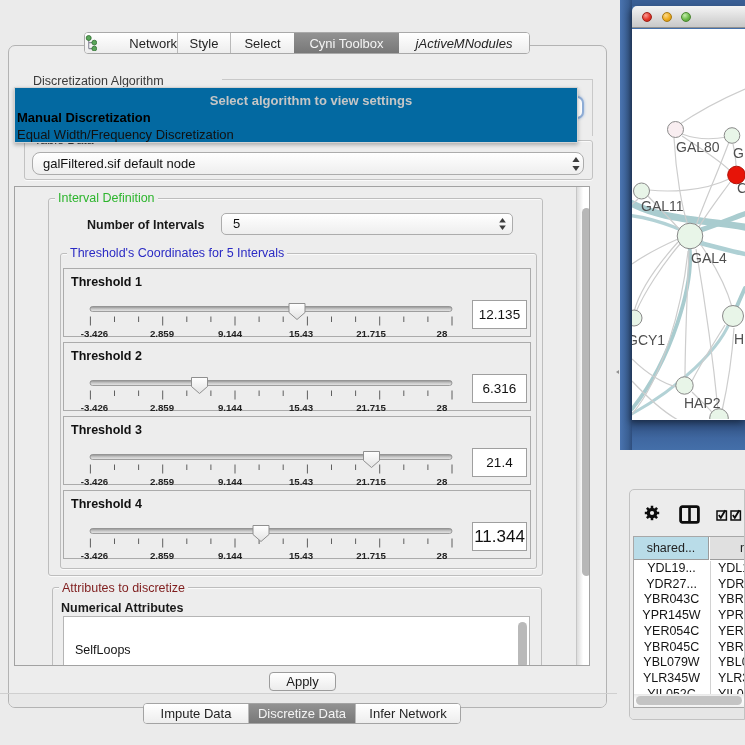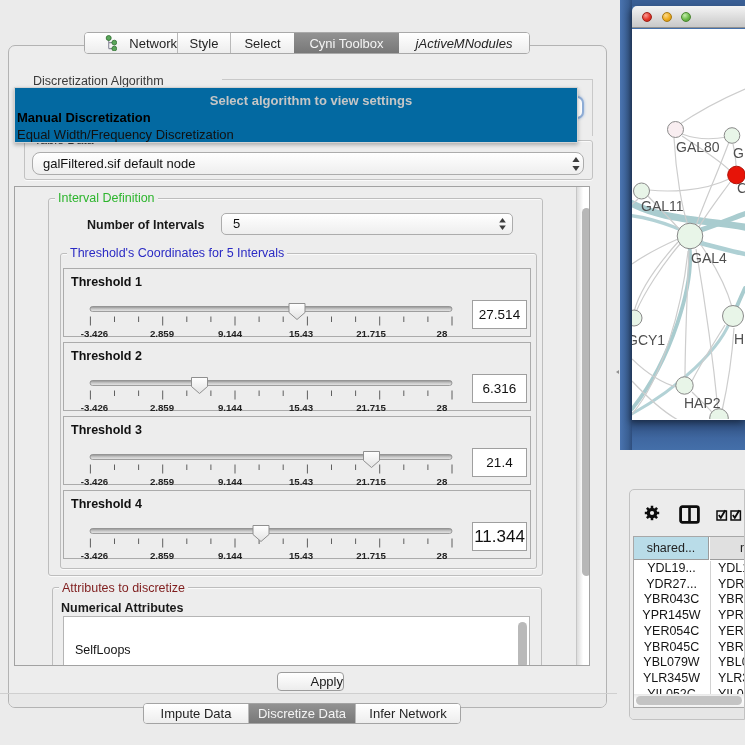--- a/index.html
+++ b/index.html
@@ -13,21 +13,21 @@
 </head>
 <body>
 <div id="root">
 
 
   <div class="abs" style="left:8px;top:45px;width:599px;height:663px;background:#ededed;border:1px solid #b3b3b3;border-radius:7px;"></div>
   <div class="abs" style="left:0;top:692.5px;width:617px;height:1.5px;background:#cfcfcf;"></div>
   <div class="abs" style="left:9px;top:694px;width:597px;height:13px;background:#e8e8e8;border-radius:0 0 6px 6px;"></div>
 
   <div class="abs" style="left:84px;top:32px;height:22px;display:flex;background:#fff;border:1px solid #a9a9a9;border-radius:4px;overflow:hidden;font-size:13px;color:#242424;">
-    <div style="width:92px;display:flex;align-items:center;justify-content:flex-end;gap:12px;background:linear-gradient(#fff,#ededed);">
+    <div style="width:92px;display:flex;align-items:center;justify-content:space-between;gap:12px;background:linear-gradient(#fff,#ededed);">
       <svg width="12" height="16" viewBox="0 0 12 16">
           <path d="M3.7 3 V13.6 M3.7 7.6 H9.3 M3.7 13.6 H9.3" stroke="#8a8a9a" stroke-width="1.1" fill="none"></path>
           <circle cx="3.7" cy="3" r="2.5" fill="#5aa75a" stroke="#2f6b2f" stroke-width="0.8"></circle>
           <circle cx="9.3" cy="7.6" r="2.4" fill="#5aa75a" stroke="#2f6b2f" stroke-width="0.8"></circle>
           <circle cx="9.3" cy="13.6" r="2.4" fill="#5aa75a" stroke="#2f6b2f" stroke-width="0.8"></circle>
         </svg>
       <span>Network</span>
     </div>
     <div style="width:1px;background:#b9b9b9;"></div>
     <div style="width:52px;display:flex;align-items:center;justify-content:center;background:linear-gradient(#fff,#ededed);">Style</div>
@@ -103,21 +103,21 @@
           <line x1="363.9" y1="47.5" x2="363.9" y2="53.0" stroke="#5f5f5f" stroke-width="1"></line>
           <line x1="388.0" y1="47.5" x2="388.0" y2="56.5" stroke="#5f5f5f" stroke-width="1"></line>
         <text x="30.5" y="68" font-size="9.7" font-weight="bold" fill="#222222" text-anchor="middle" font-family="Liberation Sans, sans-serif">-3.426</text>
           <text x="98" y="68" font-size="9.7" font-weight="bold" fill="#222222" text-anchor="middle" font-family="Liberation Sans, sans-serif">2.859</text>
           <text x="166" y="68" font-size="9.7" font-weight="bold" fill="#222222" text-anchor="middle" font-family="Liberation Sans, sans-serif">9.144</text>
           <text x="237" y="68" font-size="9.7" font-weight="bold" fill="#222222" text-anchor="middle" font-family="Liberation Sans, sans-serif">15.43</text>
           <text x="307" y="68" font-size="9.7" font-weight="bold" fill="#222222" text-anchor="middle" font-family="Liberation Sans, sans-serif">21.715</text>
           <text x="378" y="68" font-size="9.7" font-weight="bold" fill="#222222" text-anchor="middle" font-family="Liberation Sans, sans-serif">28</text>
         <path d="M 225.0,34.5 L 241.0,34.5 L 241.0,43.5 L 233.0,50.5 L 225.0,43.5 Z" fill="url(#thg)" stroke="#8f8f8f" stroke-width="1" stroke-linejoin="round"></path>
       </svg>
-      <div class="abs" style="left:408px;top:31px;width:55px;height:29px;background:#fff;border:1px solid #9f9f9f;text-align:center;line-height:27px;font-size:13.5px;color:#111;">27.514</div>
+      <div class="abs" style="left:408px;top:31px;width:55px;height:29px;background:#fff;border:1px solid #9f9f9f;text-align:center;line-height:27px;font-size:13.5px;color:#111;">12.135</div>
     </div>
     <div class="abs" style="left:48px;top:154.5px;width:468px;height:69.5px;border:1px solid #ababab;background:#ededed;">
       <div class="abs" style="left:7px;top:6.5px;font-size:12.5px;font-weight:bold;color:#111;">Threshold 2</div>
       <svg class="abs" style="left:0;top:0;" width="466" height="68" viewBox="0 0 466 68">
         <defs>
           <linearGradient id="tkg1" x1="0" y1="0" x2="0" y2="1">
             <stop offset="0" stop-color="#8f8f8f"></stop>
               <stop offset="0.5" stop-color="#c9c9c9"></stop>
               <stop offset="1" stop-color="#e8e8e8"></stop>
           </linearGradient>
@@ -242,21 +242,21 @@
     <div class="abs" style="left:46px;top:414px;font-size:12.5px;font-weight:bold;color:#1a1a1a;">Numerical Attributes</div>
     <div class="abs" style="left:48px;top:429px;width:467px;height:55px;background:#fff;border:1px solid #b5b5b5;overflow:hidden;">
       <div style="padding:21px 0 0 11px;font-size:12.5px;color:#141414;line-height:25px;">SelfLoops<br>TopologicalCoefficient<br>BetweennessCentrality</div>
       <div class="abs" style="left:454px;top:5px;width:9px;height:46px;background:#b9b9b9;border-radius:4.5px;"></div>
     </div>
 
     <div class="abs" style="left:561px;top:0;width:19px;height:478px;background:linear-gradient(to right,#dcdcdc,#ffffff 35%,#ffffff 70%,#e0e0e0);border-left:1px solid #c6c6c6;"></div>
     <div class="abs" style="left:567px;top:21px;width:9px;height:368px;background:#b7b7b7;border-radius:4.5px;"></div>
   </div>
 
-  <div class="abs" style="left:269px;top:672px;width:67px;height:19px;background:linear-gradient(#ffffff,#ececec);border:1px solid #9c9c9c;border-radius:4px;text-align:right;line-height:17px;font-size:13px;color:#1a1a1a;margin-left:8px;">Apply</div>
+  <div class="abs" style="left:269px;top:672px;width:67px;height:19px;background:linear-gradient(#ffffff,#ececec);border:1px solid #9c9c9c;border-radius:4px;text-align:center;line-height:17px;font-size:13px;color:#1a1a1a;">Apply</div>
 
   <div class="abs" style="left:143px;top:703px;height:21px;display:flex;background:#fff;border:1px solid #a3a3a3;border-radius:4px;overflow:hidden;font-size:13px;color:#242424;">
     <div style="width:104px;display:flex;align-items:center;justify-content:center;background:linear-gradient(#fff,#ededed);">Impute Data</div>
     <div style="width:1px;background:#b9b9b9;"></div>
     <div style="width:106px;display:flex;align-items:center;justify-content:center;background:linear-gradient(#929292,#787878);color:#f4f4f4;">Discretize Data</div>
     <div style="width:1px;background:#b9b9b9;"></div>
     <div style="width:104px;display:flex;align-items:center;justify-content:center;background:linear-gradient(#fff,#ededed);">Infer Network</div>
   </div>
 
   <div class="abs" style="left:14px;top:87px;width:564px;height:56px;background:#0369a1;border:1px solid #d2d2d2;box-shadow:0 2px 4px rgba(0,0,0,0.28);z-index:50;font-size:13px;">

